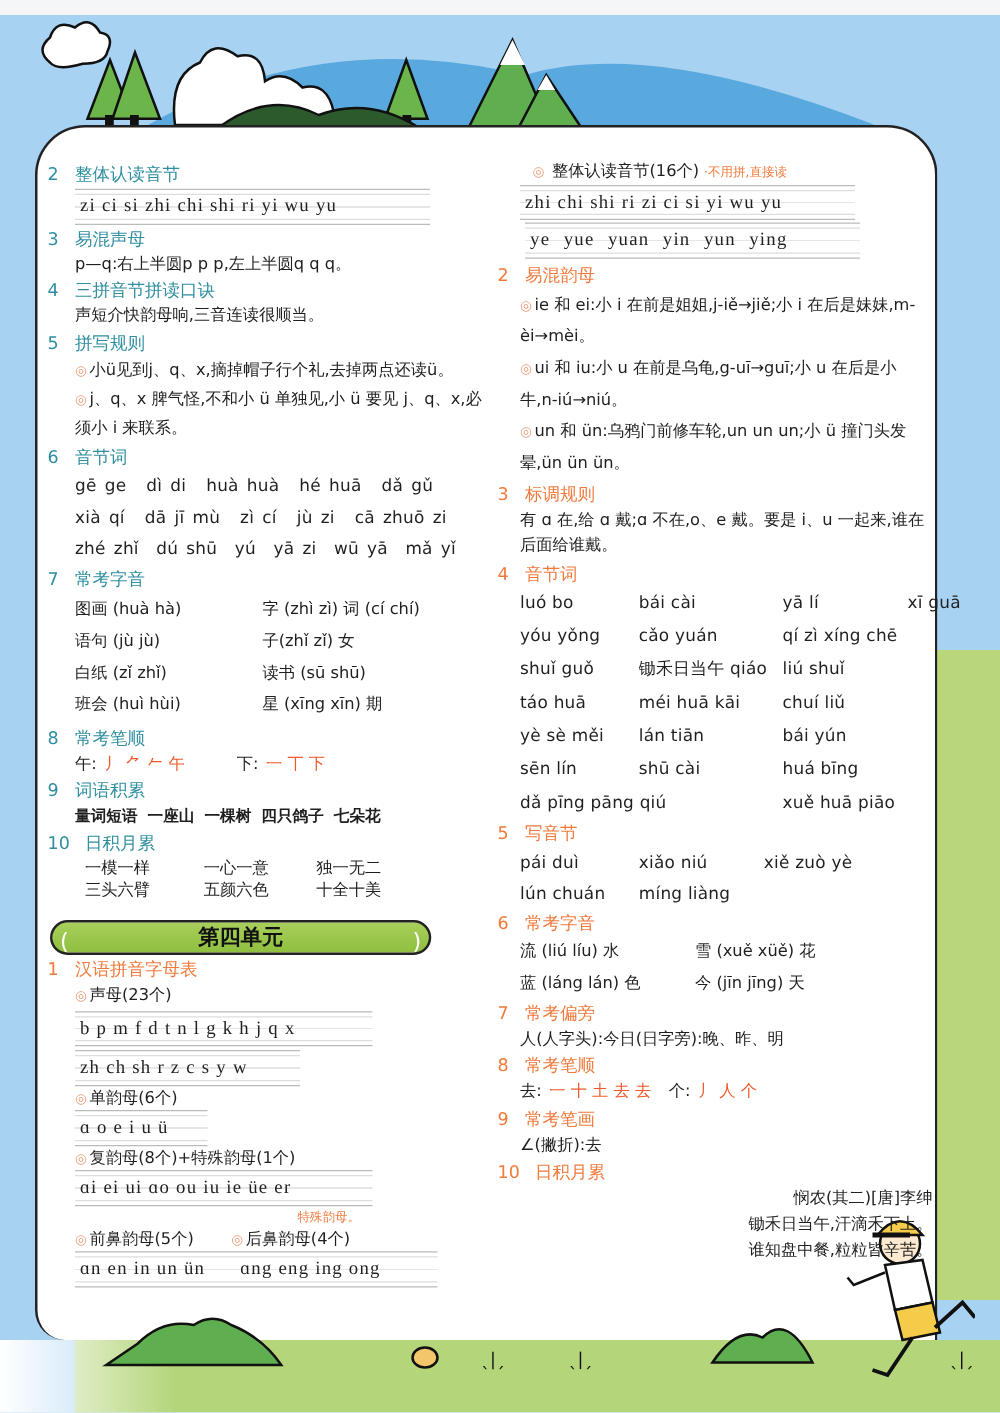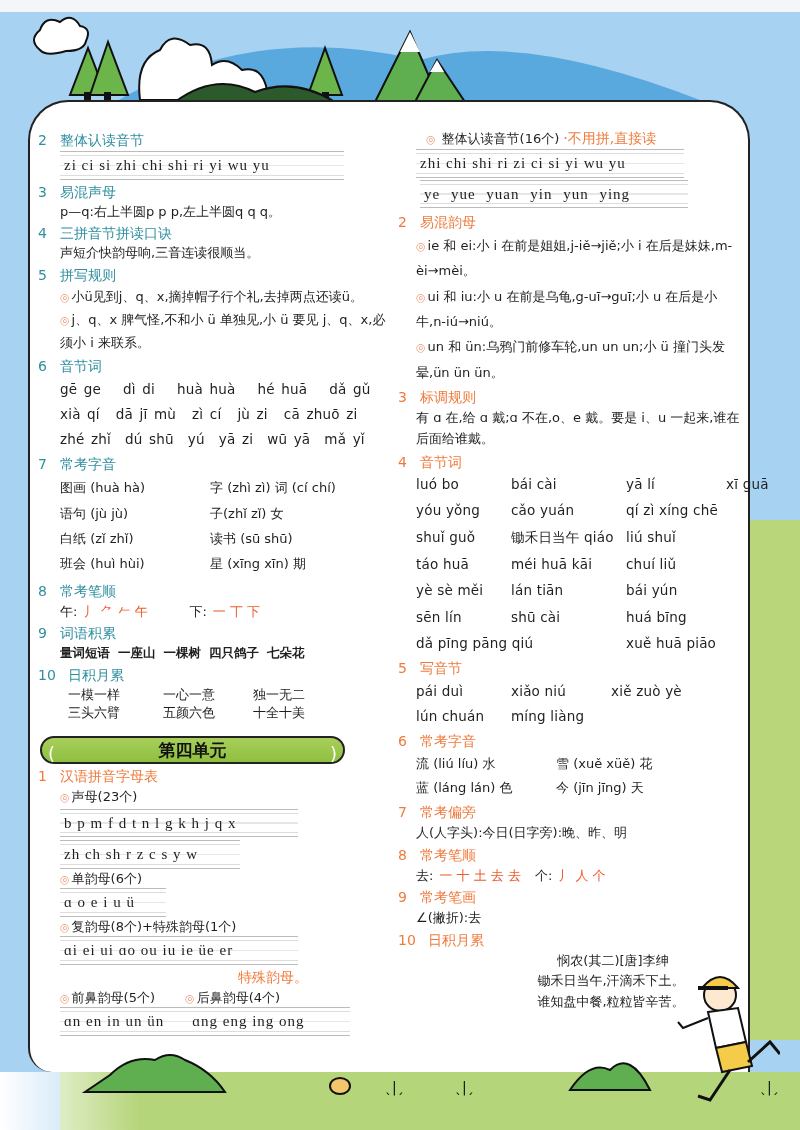--- a/index.html
+++ b/index.html
@@ -42,35 +42,35 @@
     position: relative; padding: 2px 4px; font-size: 15px; letter-spacing: 1px;
     background: linear-gradient(#fff 0, #fff 48%, #e6e6e6 48%, #e6e6e6 52%, #fff 52%);
     font-family: Liberation Serif, serif;
   }
   .lined::before { content:""; position:absolute; left:0; right:0; top:3px; border-top:1px solid #ddd; }
   .lined::after { content:""; position:absolute; left:0; right:0; bottom:3px; border-top:1px solid #ddd; }
   .lined span { position: relative; z-index: 1; background: transparent; }
 
   .bullet { color:#e99a74; font-size: 11px; margin-right: 2px; }
   .red { color: #ee5a2a; }
-  .note-red { color: #f07a3c; font-size: 14px; font-family: "DejaVu Serif", serif; }
+  .note-red { color: #f07a3c; font-size: 10px; font-family: "DejaVu Serif", serif; }
   .grid-py4 { display:grid; grid-template-columns: 95px 115px 100px 60px; padding-left: 0; row-gap: 3px; }
 
   .banner {
     margin-top: 14px; margin-left: 2px; width: 305px; height: 28px;
     background: linear-gradient(#a8cf5b, #8fbf3f);
     border: 2px solid #222; border-radius: 14px;
     display:flex; align-items:center; justify-content:center; position:relative;
     font-weight: bold; font-size: 17px; color: #111;
   }
   .banner .cap-l, .banner .cap-r { position:absolute; top:2px; color:#fff; font-size: 18px; font-weight: normal; }
   .banner .cap-l { left: 6px; }
   .banner .cap-r { right: 6px; }
 
-  .poem { text-align: center; padding-left: 60px; font-size: 13px; line-height: 1.6; }
+  .poem { text-align: right; padding-left: 60px; font-size: 13px; line-height: 1.6; }
 
   svg.deco { position:absolute; }
 </style>
 </head>
 <body>
 
 <div class="scene">
   <div class="top-strip"></div>
 
   <svg class="deco" width="800" height="110" style="left:0;top:0">
@@ -144,21 +144,21 @@
     <span>拼写规则</span>
   </div>
   <div class="txt" style="line-height:1.75"><span class="bullet">◎</span><span>小ü见到j、q、x,摘掉帽子行个礼,去掉两点还读ü。</span></div>
   <div class="txt" style="line-height:1.75"><span class="bullet">◎</span><span>j、q、x 脾气怪,不和小 ü 单独见,小 ü 要见 j、q、x,必须小 i 来联系。</span></div>
 
   <div class="h h-teal">
     <span class="num">6</span>
     <span>音节词</span>
   </div>
   <div class="txt py" style="line-height:1.85; word-spacing: 2px;">
-    <div class="row" style="gap:22px">
+    <div class="row" style="gap:16px">
       <span>gē ge</span>
         <span>dì di</span>
         <span>huà huà</span>
         <span>hé huā</span>
         <span>dǎ gǔ</span>
     </div>
     <div class="row" style="gap:16px">
       <span>xià qí</span>
         <span>dā jī mù</span>
         <span>zì cí</span>

